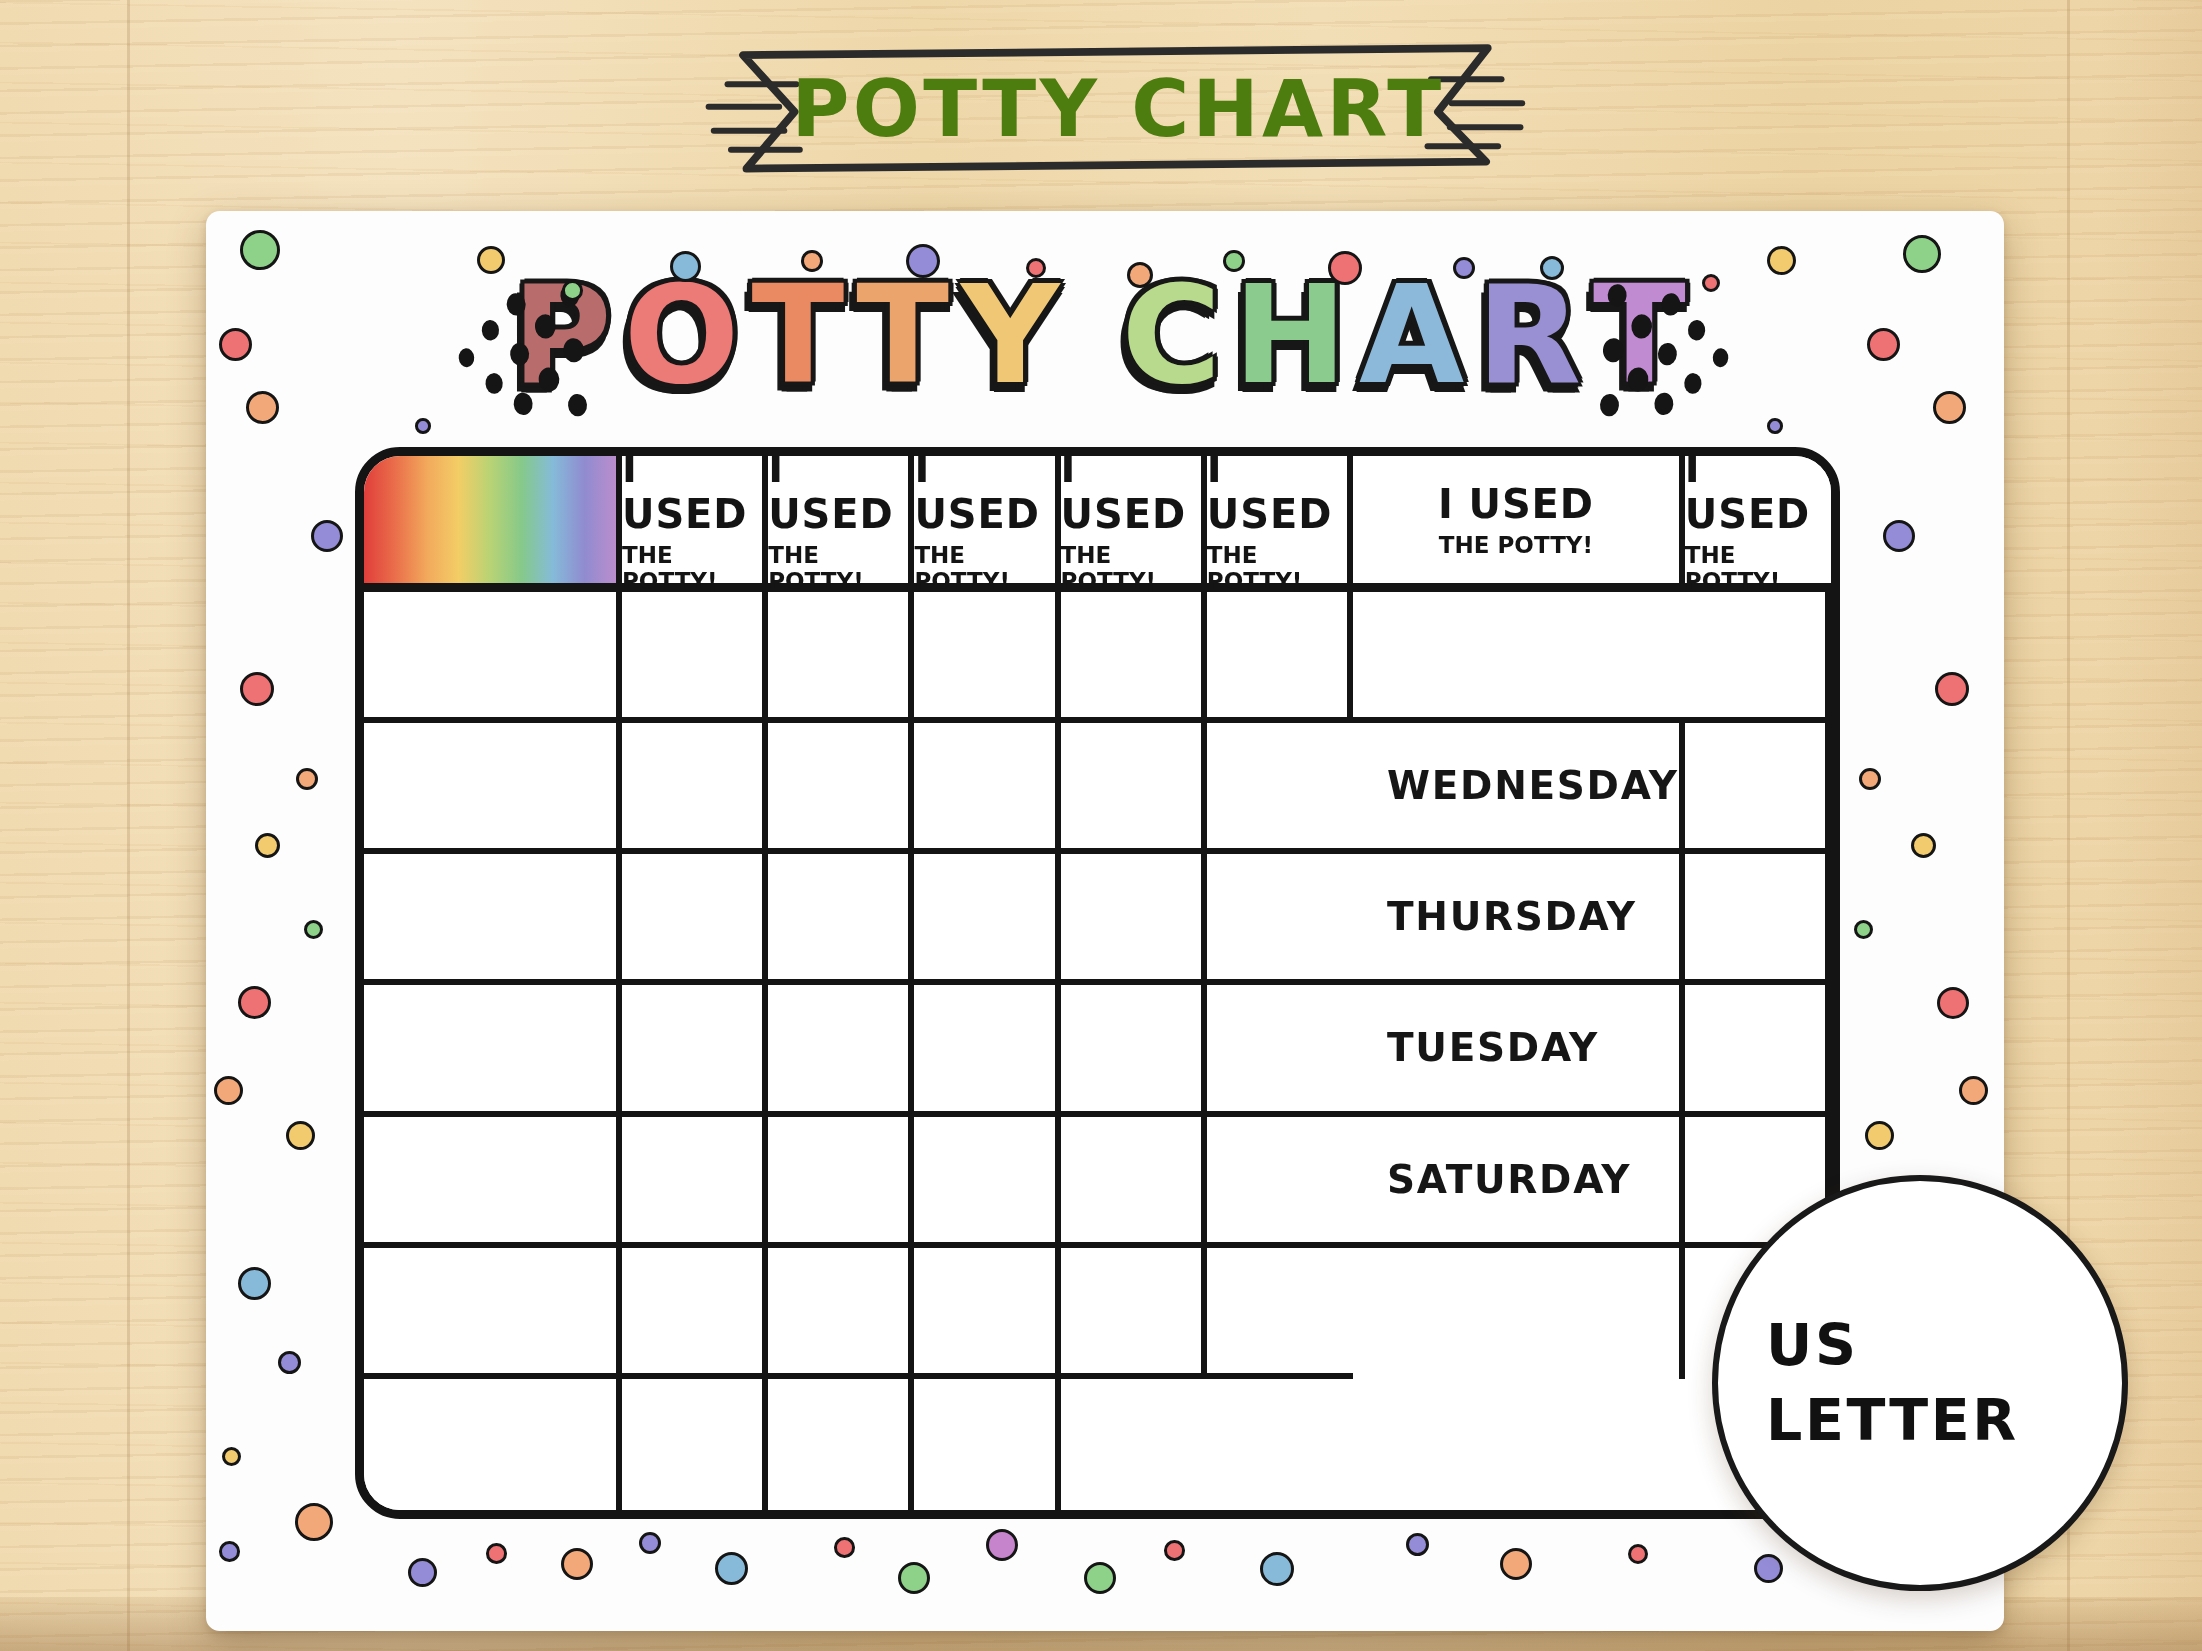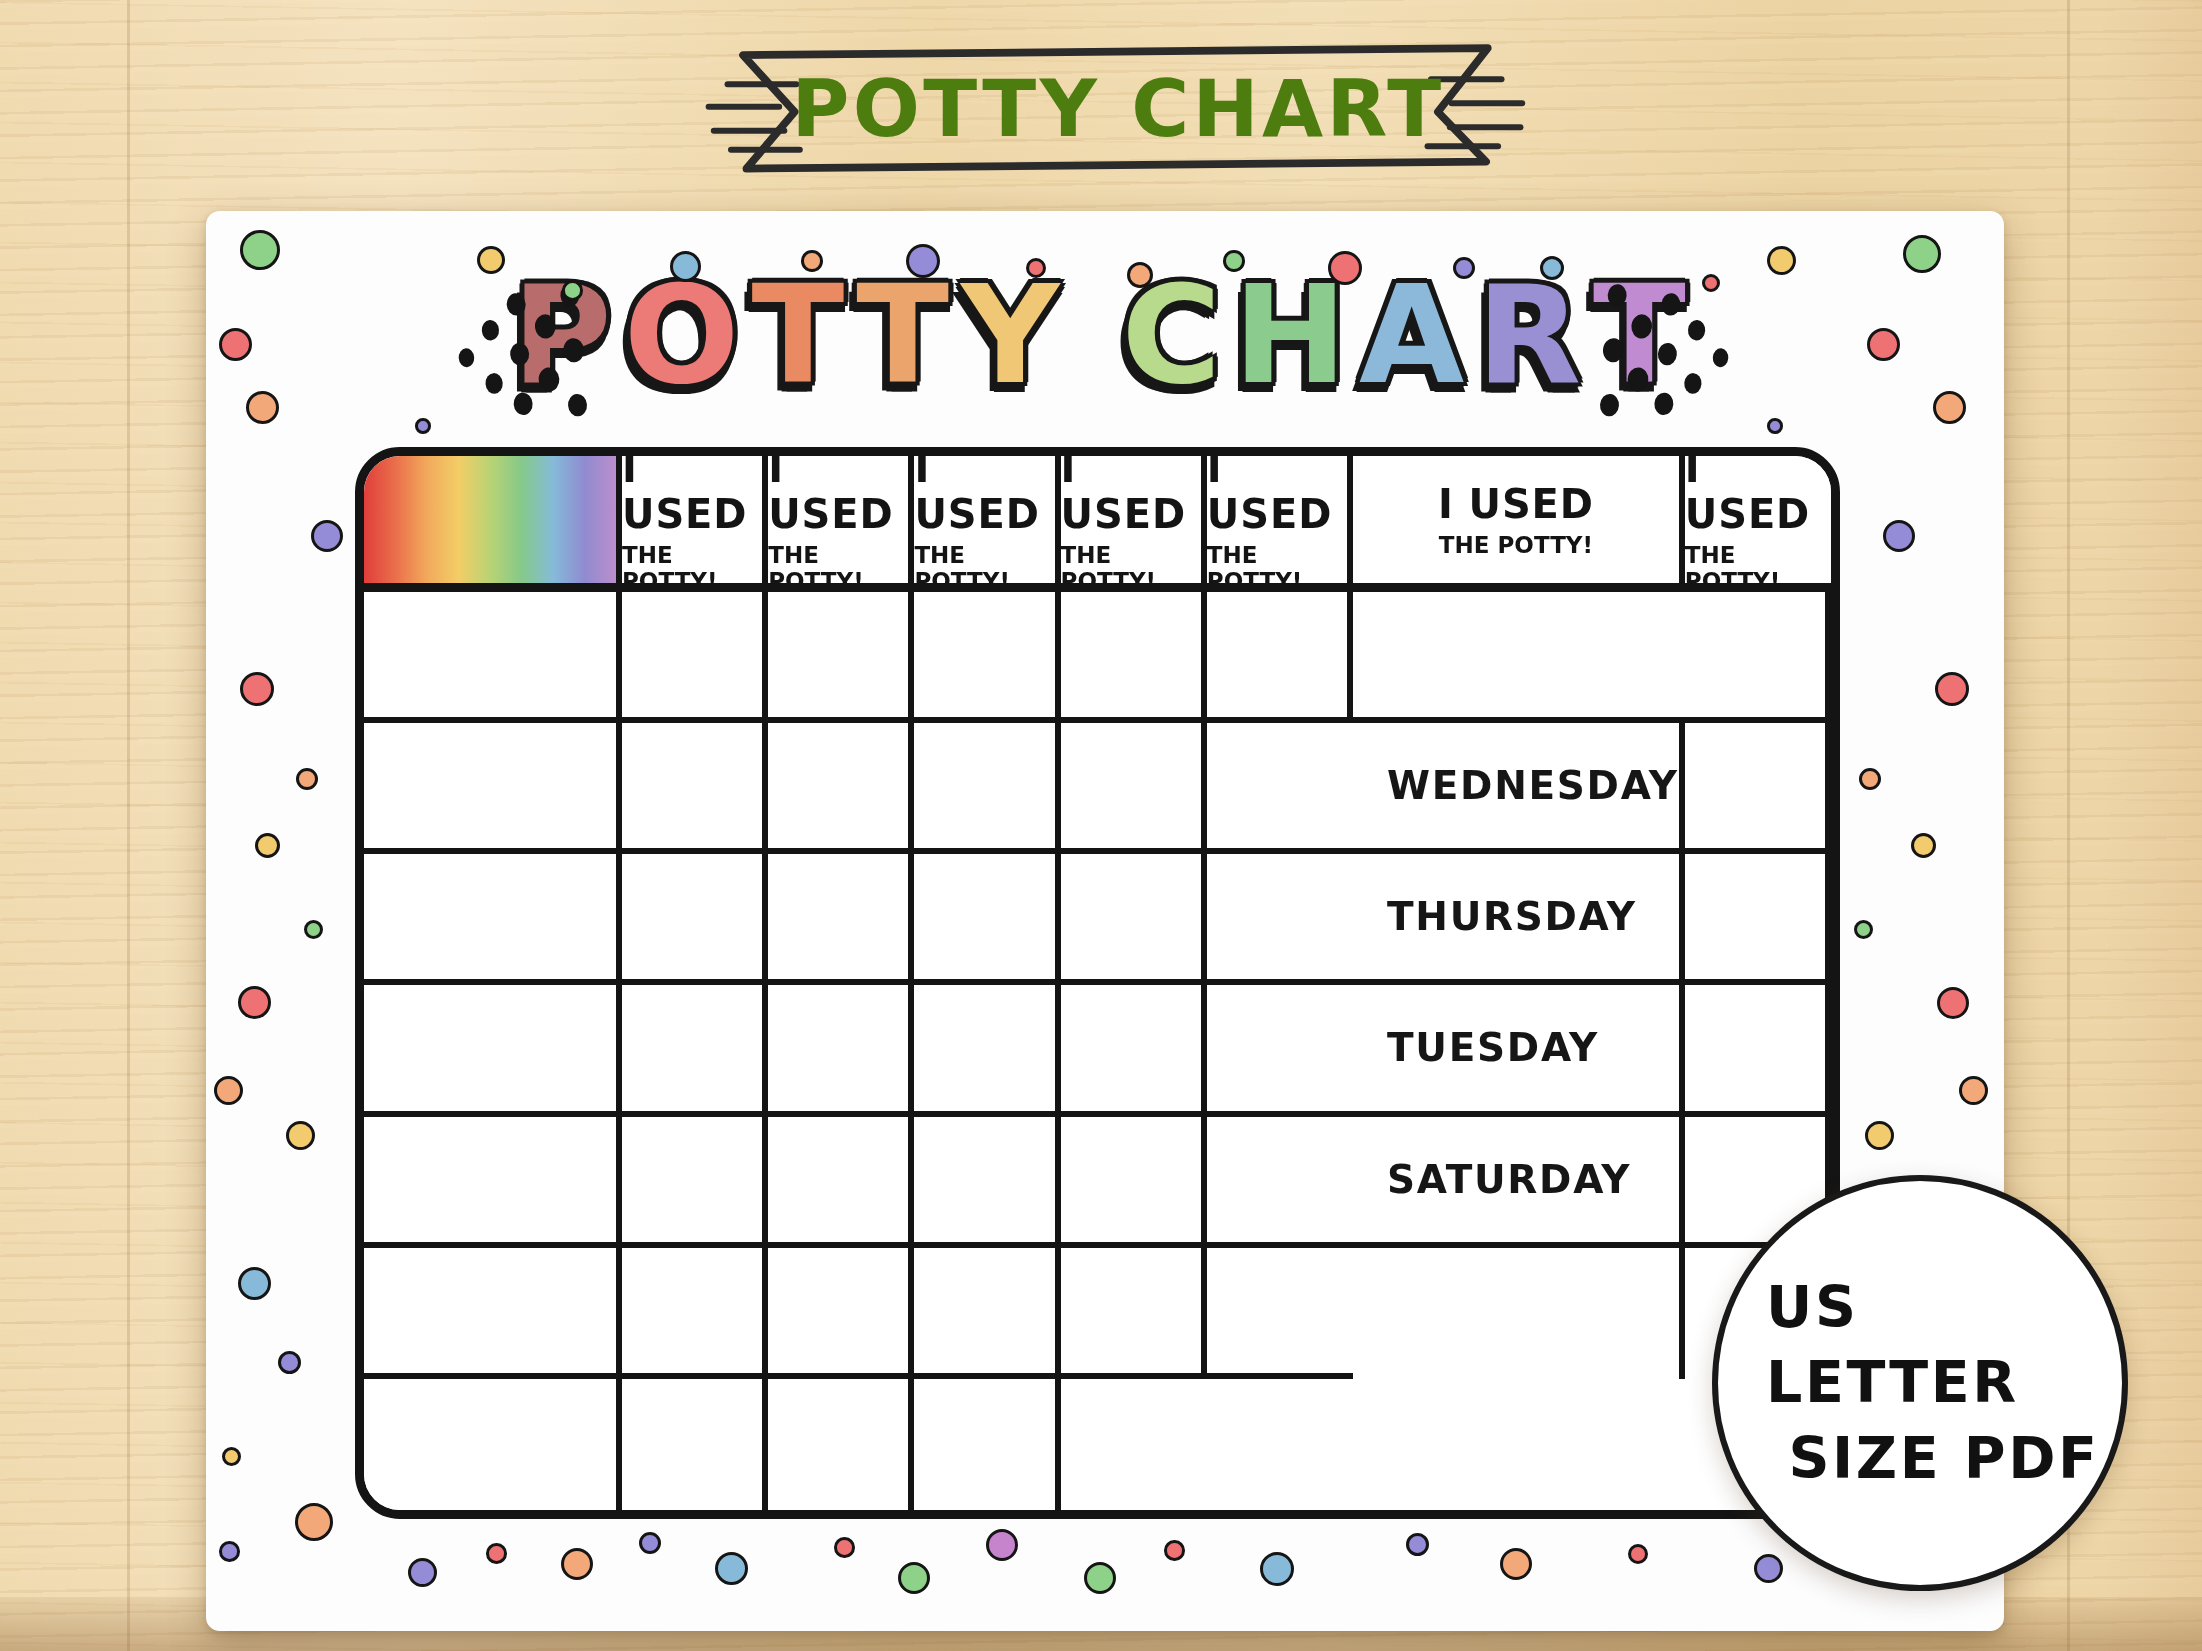--- a/index.html
+++ b/index.html
@@ -281,15 +281,14 @@
     <div class="polka-dot" style="left: 1653px; top: 557px; width: 22.4px; height: 22.4px; background: rgb(242, 168, 120);"></div>
     <div class="polka-dot" style="left: 1705px; top: 622px; width: 25px; height: 25px; background: rgb(241, 203, 110);"></div>
     <div class="polka-dot" style="left: 1648px; top: 709px; width: 19px; height: 19px; background: rgb(142, 209, 137);"></div>
     <div class="polka-dot" style="left: 1731px; top: 776px; width: 32px; height: 32px; background: rgb(238, 113, 115);"></div>
     <div class="polka-dot" style="left: 1753px; top: 865px; width: 29px; height: 29px; background: rgb(242, 168, 120);"></div>
     <div class="polka-dot" style="left: 1659px; top: 910px; width: 29px; height: 29px; background: rgb(241, 203, 110);"></div>
   </div>
 
 <div class="badge">
   <div class="badge-line">US LETTER</div>
-  <div class="badge-line">SIZE PDF</div>
 </div>
 
 
 </body></html>

